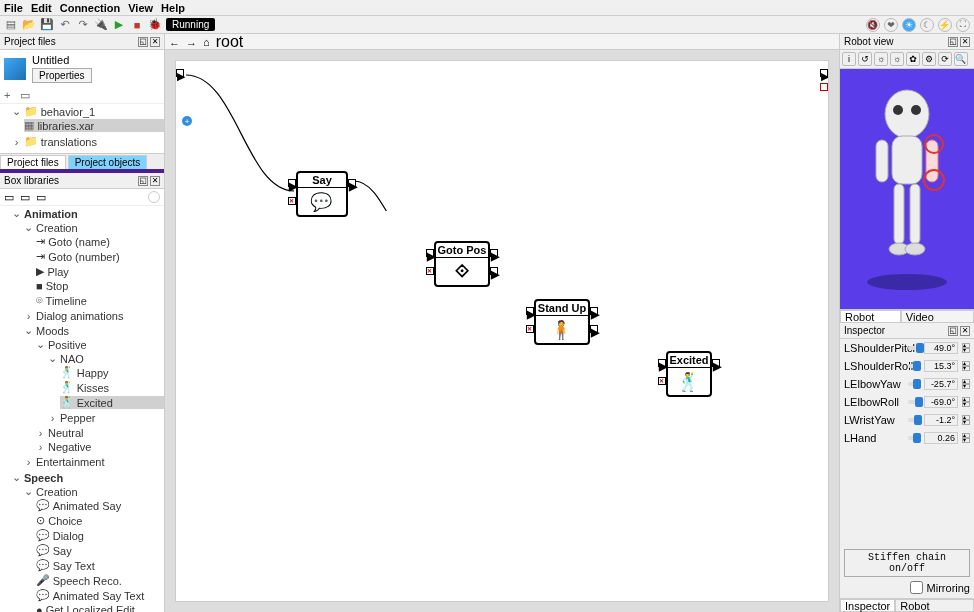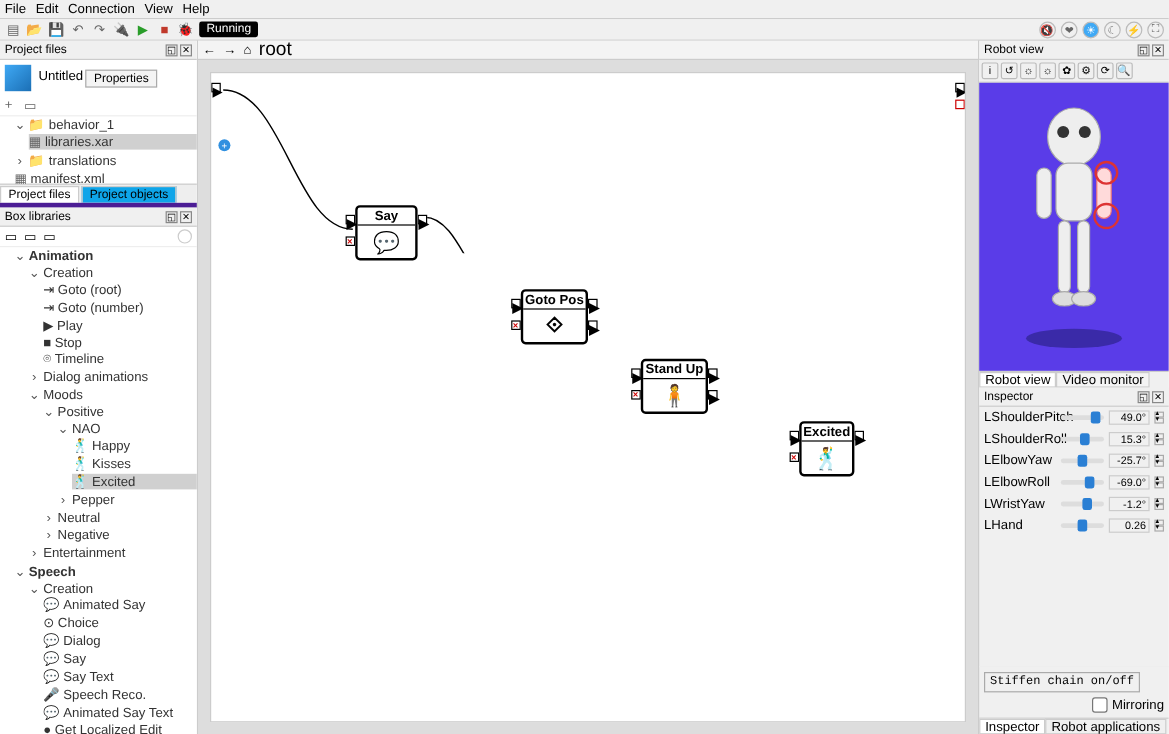--- a/index.html
+++ b/index.html
@@ -1,52 +1,52 @@
 <!DOCTYPE html>
 <html><head>
 <meta charset="utf-8">
 <style>
 * { box-sizing: border-box; margin: 0; padding: 0; font-family: Tahoma, Arial, sans-serif; font-size: 11px; }
 body { width: 974px; height: 612px; overflow: hidden; background: #f0f0f0; display: flex; flex-direction: column; }
 
 .menubar { display: flex; background: #f0f0f0; border-bottom: 1px solid #ccc; height: 16px; align-items: center; padding: 0 4px; gap: 8px; }
-.menubar span { cursor: pointer; }
+.menubar span { cursor: pointer; font-weight: bold; }
 
 .toolbar { display: flex; align-items: center; height: 18px; background: #f0f0f0; border-bottom: 1px solid #ccc; padding: 0 4px; gap: 4px; }
 .tb-icon { width: 14px; height: 14px; display: inline-flex; align-items: center; justify-content: center; }
 .toolbar .spacer { flex: 1; }
 .running-badge { background: #000000; color: #fff; padding: 1px 6px; border-radius: 2px; font-size: 10px; }
 
 .main-layout { flex: 1; display: flex; min-height: 0; }
 
 .left-col { width: 165px; display: flex; flex-direction: column; border-right: 1px solid #ccc; }
 .panel { display: flex; flex-direction: column; background: #fff; }
 .panel-header { display: flex; align-items: center; justify-content: space-between; background: #f0f0f0; border-bottom: 1px solid #ccc; padding: 2px 4px; height: 16px; }
 .panel-header .title { font-size: 10px; }
 .panel-header .controls { display: flex; gap: 2px; }
 .panel-header .controls span { width: 10px; height: 10px; border: 1px solid #888; font-size: 8px; display:flex; align-items:center; justify-content:center; cursor:pointer;}
 
 .project-body { display: flex; align-items: center; gap: 6px; padding: 4px; }
 .cube-icon { width: 22px; height: 22px; background: linear-gradient(135deg,#3fa9f5,#1b6fb5); transform: rotate(0deg); }
-.proj-title-area { display: flex; gap: 2px; }
+.proj-title-area { display: flex; flex-direction: column; gap: 2px; }
 .prop-btn { border: 1px solid #aaa; background: #f4f4f4; padding: 1px 6px; cursor: pointer; font-size: 10px; }
 
 .filetree, .boxtree { flex: 1; overflow: auto; font-size: 10px; color: #333; }
 .filetree ul, .boxtree ul { list-style: none; padding-left: 12px; }
 .filetree li, .boxtree li { white-space: nowrap; padding: 1px 0; }
 .tree-item { display: flex; align-items: center; gap: 3px; }
 .tree-item.sel { background: #d0d0d0; }
 .caret { width: 9px; display:inline-block; text-align:center; color:#555; user-select:none; }
 .folder { color: #caa54a; }
 .file { color: #666; }
 .filetree-toolbar { display:flex; gap:4px; padding:2px 4px; border-bottom:1px solid #eee; }
 .filetree-toolbar span { width:12px; height:12px; cursor:pointer; }
 
 .tabstrip { display: flex; border-top: 1px solid #ccc; background: #eee; height: 16px; align-items:center; }
-.tabstrip .tab { padding: 1px 6px; font-size: 10px; cursor: pointer; border: 1px solid #ccc; border-bottom: none; margin-right: 2px; background: #0ea5e9; }
+.tabstrip .tab { padding: 1px 6px; font-size: 10px; cursor: pointer; border: 1px solid #ccc; border-bottom: none; margin-right: 2px; background: #7dd3fc; }
 .tabstrip .tab.active { background: #fff; }
 
 .box-panel { flex: 1; display: flex; border-top: 4px solid #4c1d95; min-height:0; }
 .box-toolbar { display:flex; gap:4px; padding:2px 4px; border-bottom:1px solid #eee; align-items:center; }
 .box-toolbar span { cursor:pointer; width:12px; height:12px; }
 .box-toolbar .search { margin-left:auto; width:12px;height:12px;border:1px solid #ccc;border-radius:50%; }
 
 .center-col { flex: 1; display: flex; flex-direction: column; background: #fff; }
 .flow-toolbar { height: 16px; display:flex; align-items:center; border-bottom:1px solid #ccc; background:#f4f4f4; padding:0 4px; gap:6px; }
 .flow-toolbar .crumb { font-size:16px; }
@@ -58,21 +58,21 @@
 .node .nodeicon { flex:1; display:flex; align-items:center; justify-content:center; font-size:18px; }
 .node-port { width:8px; height:8px; background:#fff; border:1px solid #000; position:absolute; }
 .node-port.left { left:-10px; }
 .node-port.right { right:-10px; }
 .node-port.top { top:6px; }
 .node-port.bot { top:24px; }
 .node-port.x::after { content:"✕"; font-size:6px; color:#c00; position:absolute; top:-1px; left:0; }
 .wires { position:absolute; inset:0; pointer-events:none; }
 .plus-dot { position:absolute; width:10px; height:10px; border-radius:50%; background:#3090e0; color:#fff; font-size:8px; display:flex;align-items:center;justify-content:center; }
 
-.right-col { width: 159px; display: flex; flex-direction: column; border-left: 1px solid #ccc; }
+.right-col { width: 135px; display: flex; flex-direction: column; border-left: 1px solid #ccc; }
 .robot-canvas { flex: 0 0 240px; background: #5a3ce8; position:relative; overflow:hidden; display:flex; align-items:center; justify-content:center; }
 .robot-toolbar { display:flex; gap:2px; padding:2px; background:#f0f0f0; border-bottom:1px solid #ccc; }
 .robot-toolbar span { width:14px; height:14px; border:1px solid #bbb; border-radius:2px; font-size:9px; display:flex;align-items:center;justify-content:center; cursor:pointer; }
 .robot-body { width:90px; height:210px; }
 .robot-tabs { display:flex; border-top:1px solid #ccc; height:14px; font-size:10px; }
 .robot-tabs .tab { padding:0 4px; border:1px solid #ccc; cursor:pointer; background:#f4f4f4; }
 .robot-tabs .tab.active{ background:#fff; }
 
 .inspector { flex:1; display:flex; flex-direction:column; }
 .joint-row { display:flex; align-items:center; padding:3px 4px; gap:4px; font-size:10px; }
@@ -216,21 +216,21 @@
             <ul>
               <li>
                   <div class="tree-item">
                     <span class="caret">⌄</span>
                     <span>Creation</span>
                   </div>
                 <ul>
                   <li>
                       <div class="tree-item">
                         <span>⇥</span>
-                        <span>Goto (root)</span>
+                        <span>Goto (name)</span>
                       </div>
                     </li>
                   <li>
                       <div class="tree-item">
                         <span>⇥</span>
                         <span>Goto (number)</span>
                       </div>
                     </li>
                   <li>
                       <div class="tree-item">

